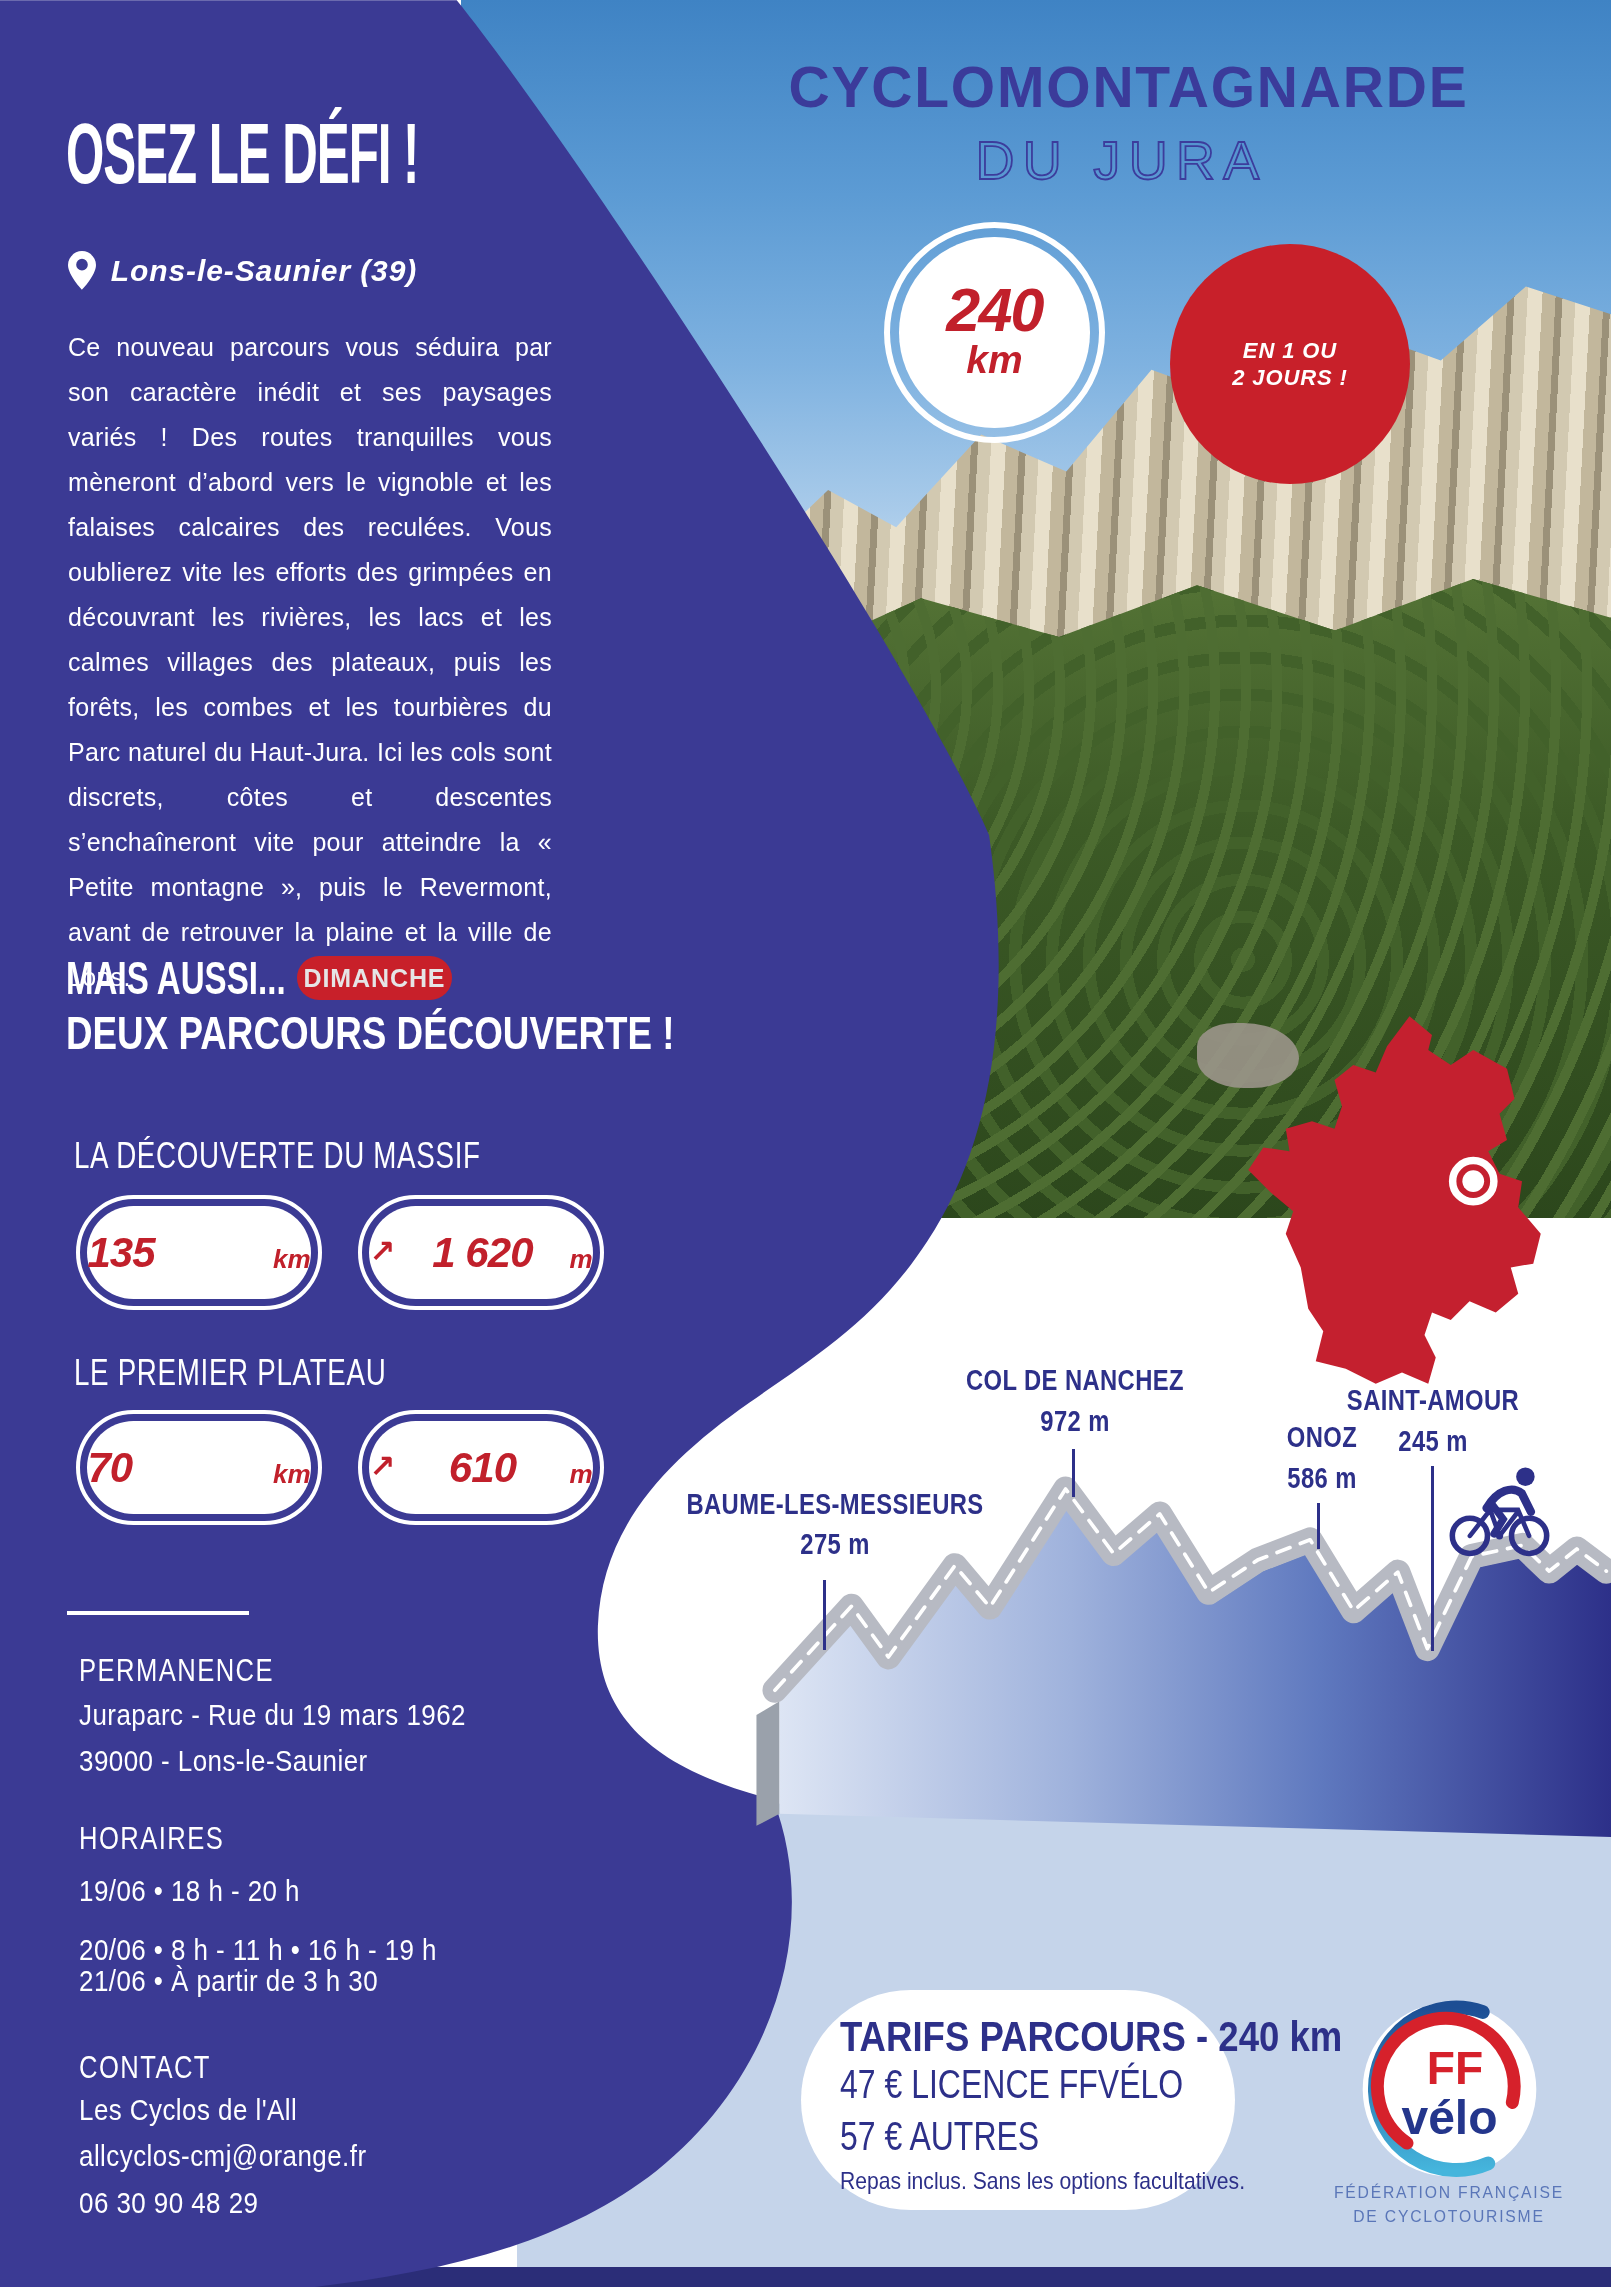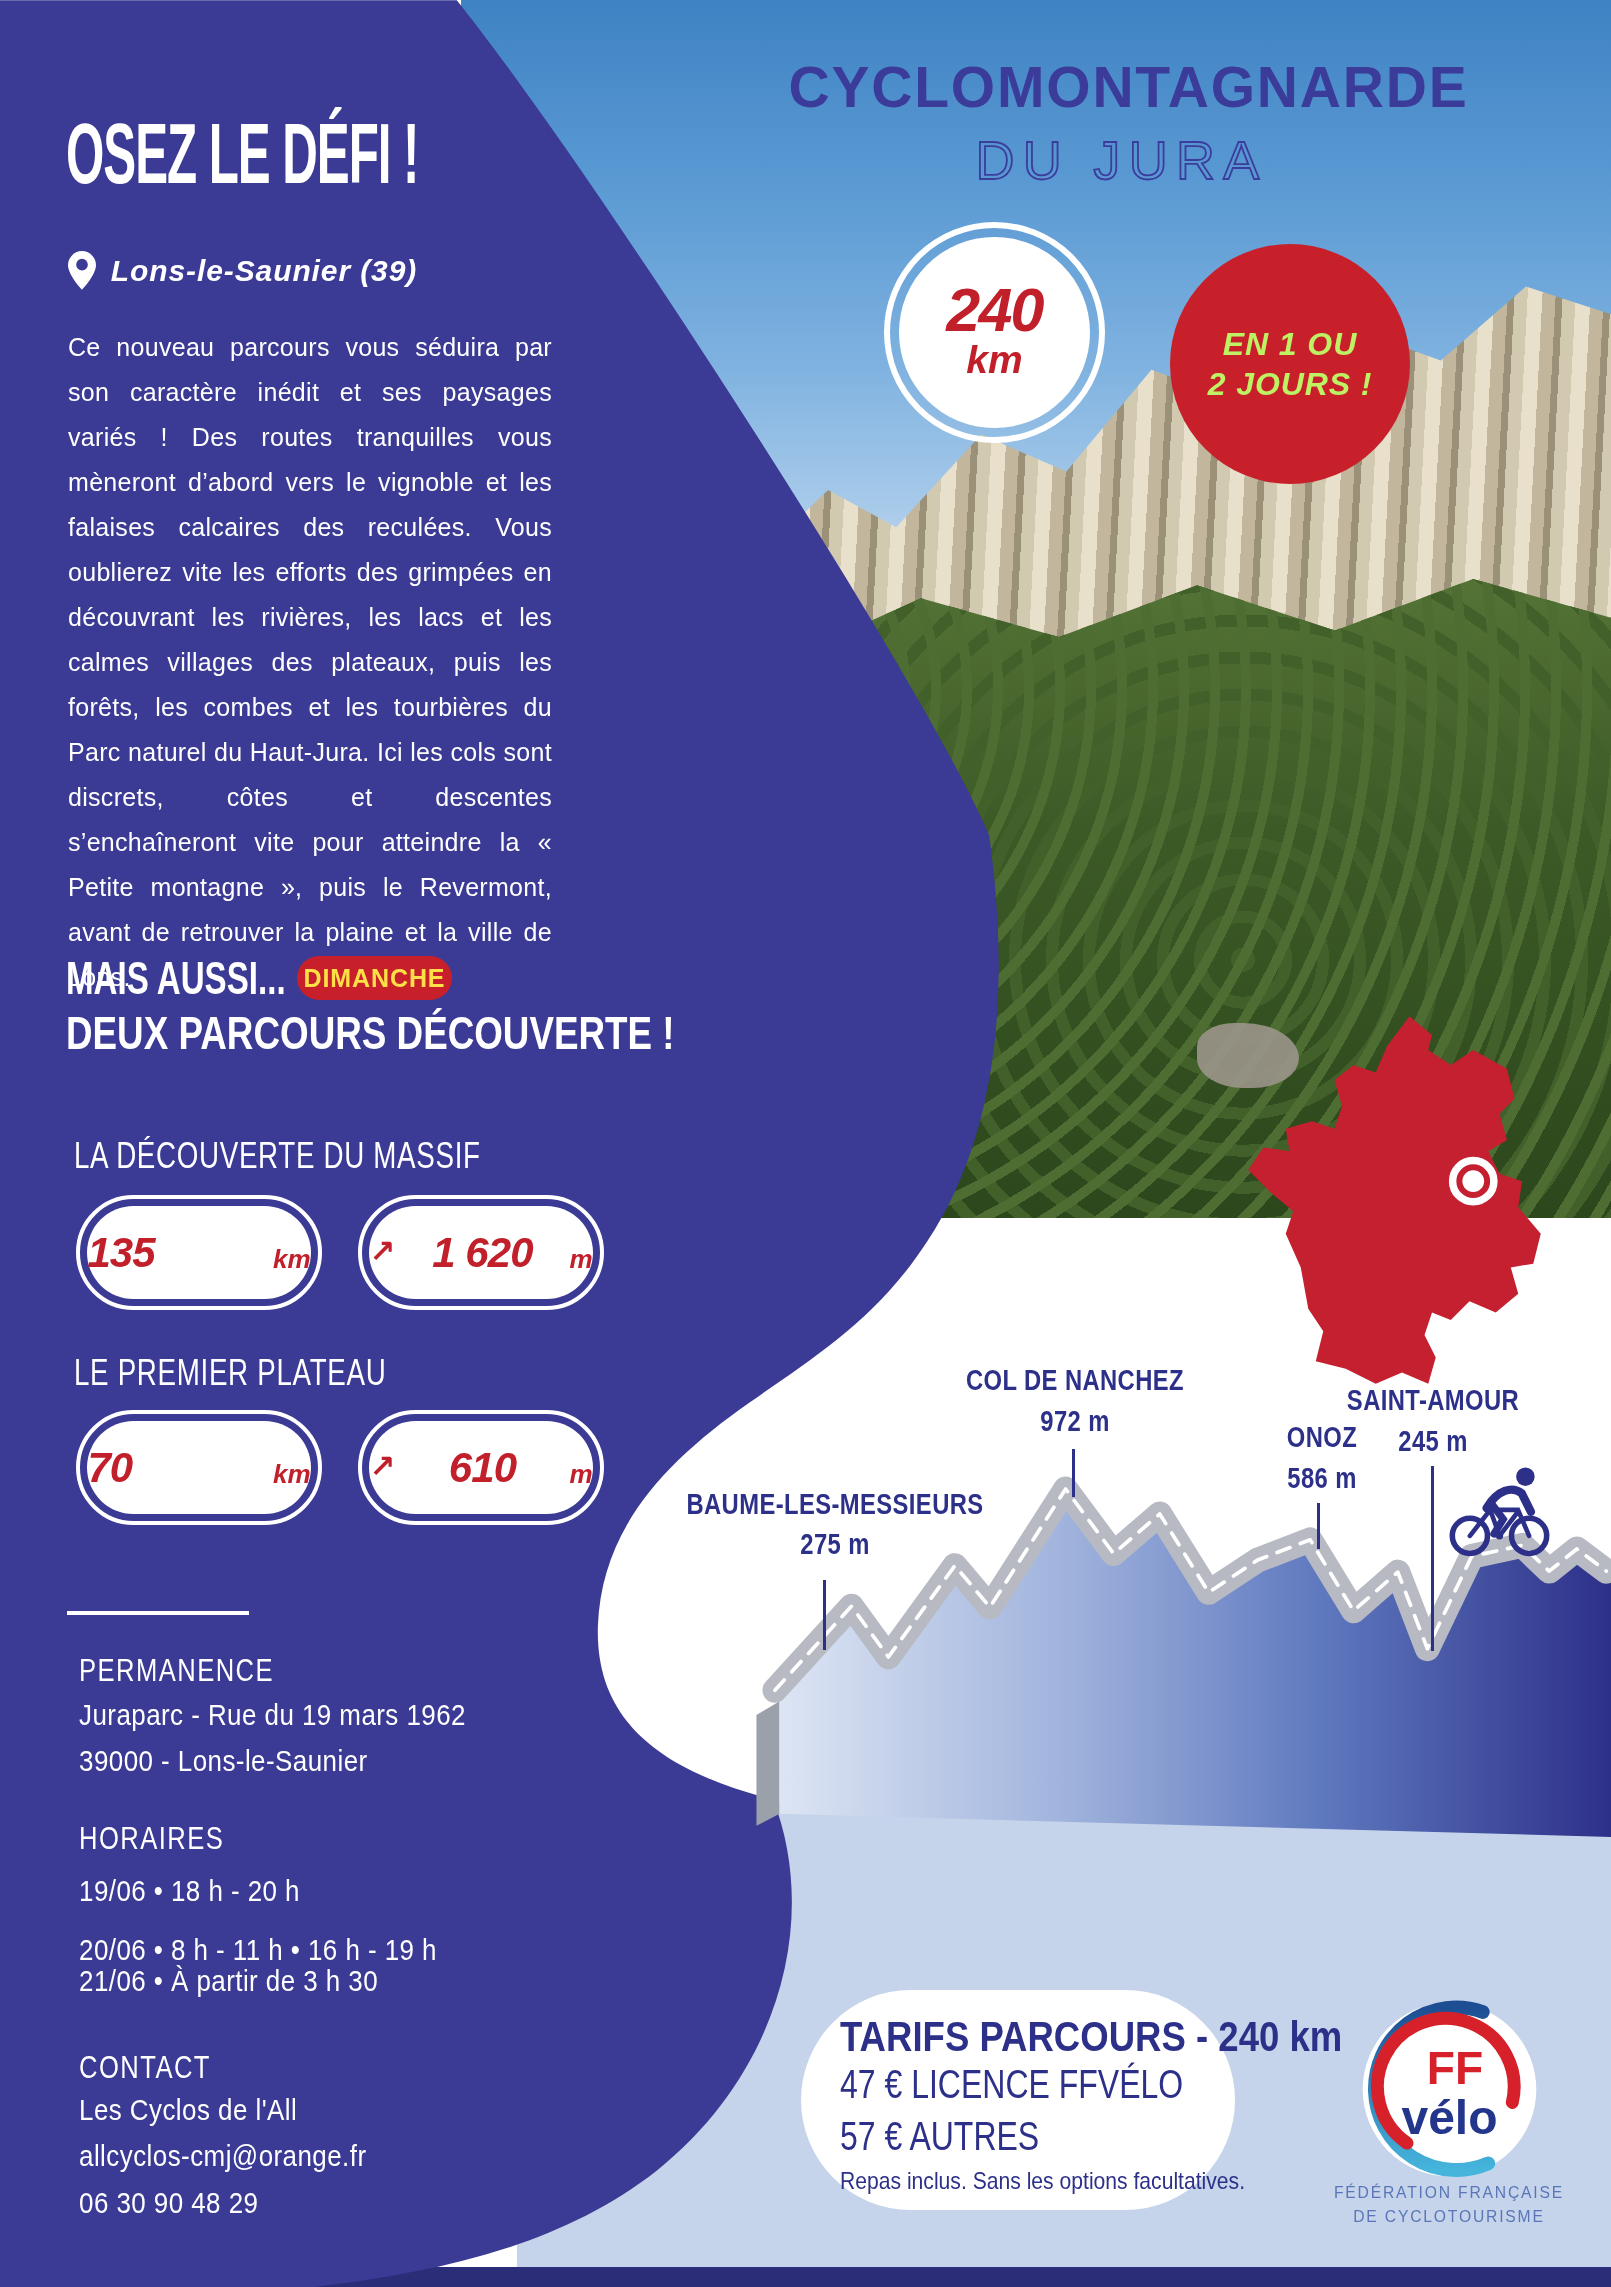--- a/index.html
+++ b/index.html
@@ -43,25 +43,25 @@
   .cm-sub{width:951px;text-align:center;font-size:54px;font-weight:normal;letter-spacing:8.3px;
           color:transparent;-webkit-text-stroke:1.8px #3c3c9c;}
 
   .badge240{left:884px;top:222px;width:209px;height:209px;border:6.5px solid #fff;border-radius:50%;}
   .badge240 .inner{position:absolute;inset:9.2px;background:#fff;border-radius:50%;
        display:flex;flex-direction:column;align-items:center;justify-content:center;}
   .badge240 .num{font-size:61px;font-weight:900;font-style:italic;color:#c1202b;line-height:.9;letter-spacing:-1.8px;}
   .badge240 .unit{font-size:39px;font-weight:900;font-style:italic;color:#c1202b;}
   .badge-days{left:1170px;top:244px;width:240px;height:240px;background:#c8202a;border-radius:50%;
        display:flex;flex-direction:column;align-items:center;justify-content:center;}
-  .badge-days div{font-size:32px;font-weight:900;font-style:italic;color:#bef264;letter-spacing:0.9px;line-height:1.25;}
+  .badge-days div{font-size:22px;font-weight:900;font-style:italic;color:#ffffff;letter-spacing:0.9px;line-height:1.25;}
 
   .mais{font-size:46px;font-weight:bold;}
   .pill-day{left:297px;top:956px;width:155px;height:44px;background:#c8202a;border-radius:24px;
-       display:flex;align-items:center;justify-content:center;font-size:25px;font-weight:bold;color:#fde047;letter-spacing:0.9px;}
+       display:flex;align-items:center;justify-content:center;font-size:25px;font-weight:bold;color:#e5e5e5;letter-spacing:0.9px;}
   .deux{font-size:46px;font-weight:bold;}
 
   .route-name{font-size:37px;letter-spacing:0.9px;}
   .pill{border:4.6px solid #fff;border-radius:65px;}
   .pill .inner{position:absolute;inset:7.4px;background:#fff;border-radius:55px;
        display:flex;align-items:center;justify-content:space-between;gap:12px;}
   .pill .num{font-size:42px;font-weight:900;font-style:italic;color:#c1202b;letter-spacing:-0.9px;}
   .pill .unit{font-size:26px;font-weight:900;font-style:italic;color:#c1202b;margin-top:13px;}
   .pill .arrow{font-family:"DejaVu Sans",sans-serif;font-size:31px;font-weight:900;color:#c1202b;margin-top:-3.7px;}
 

